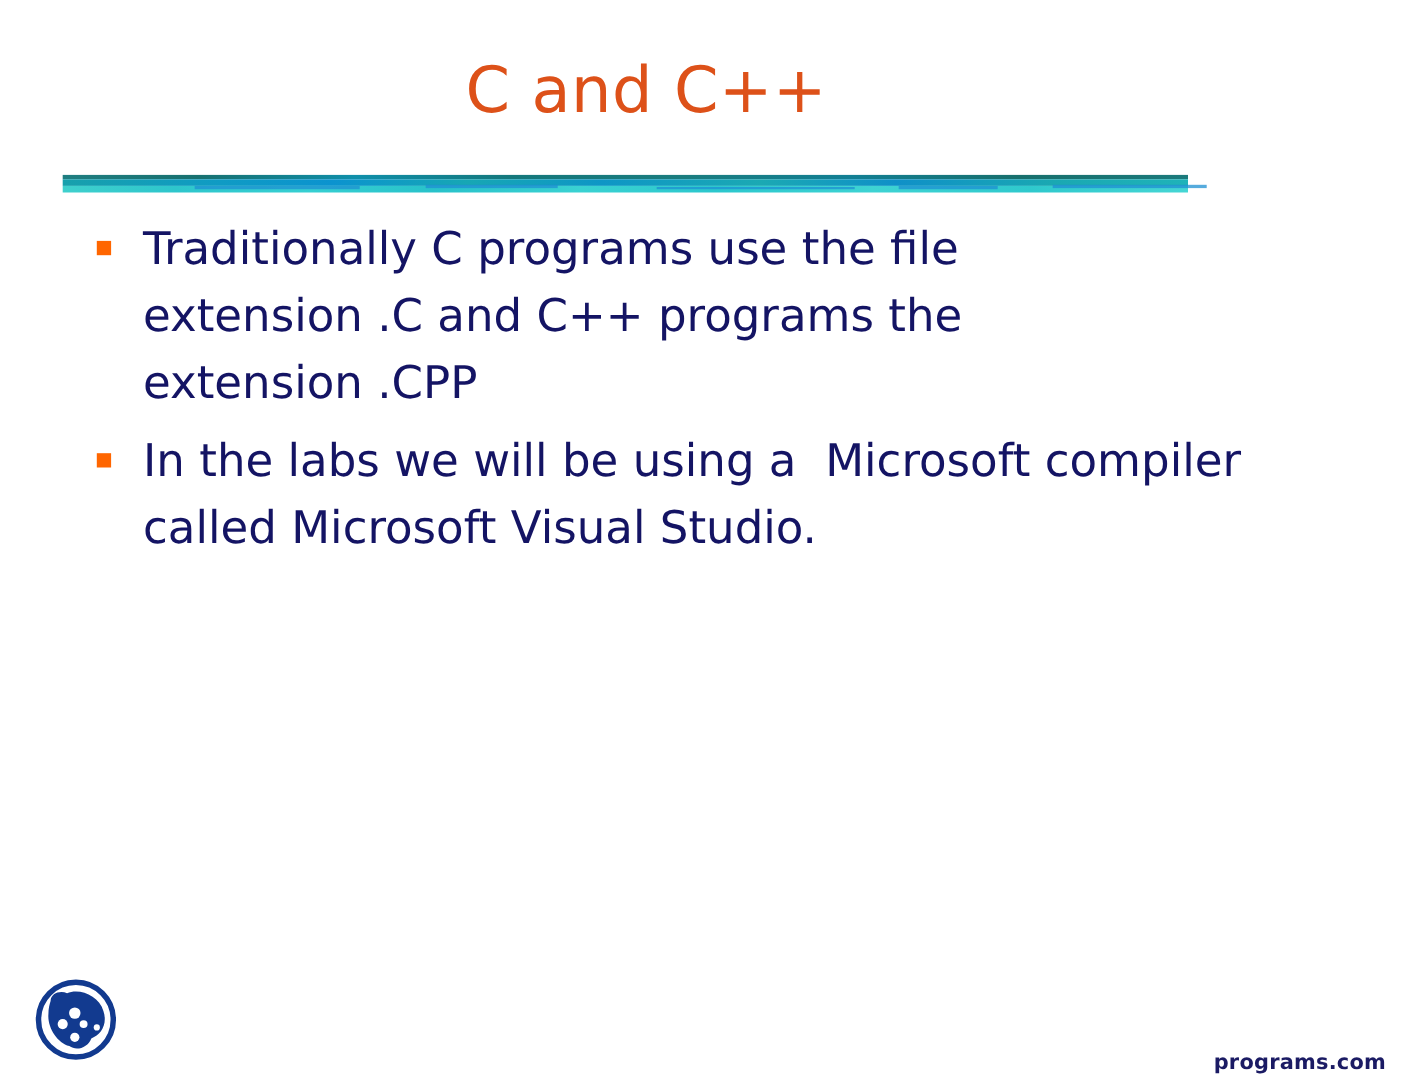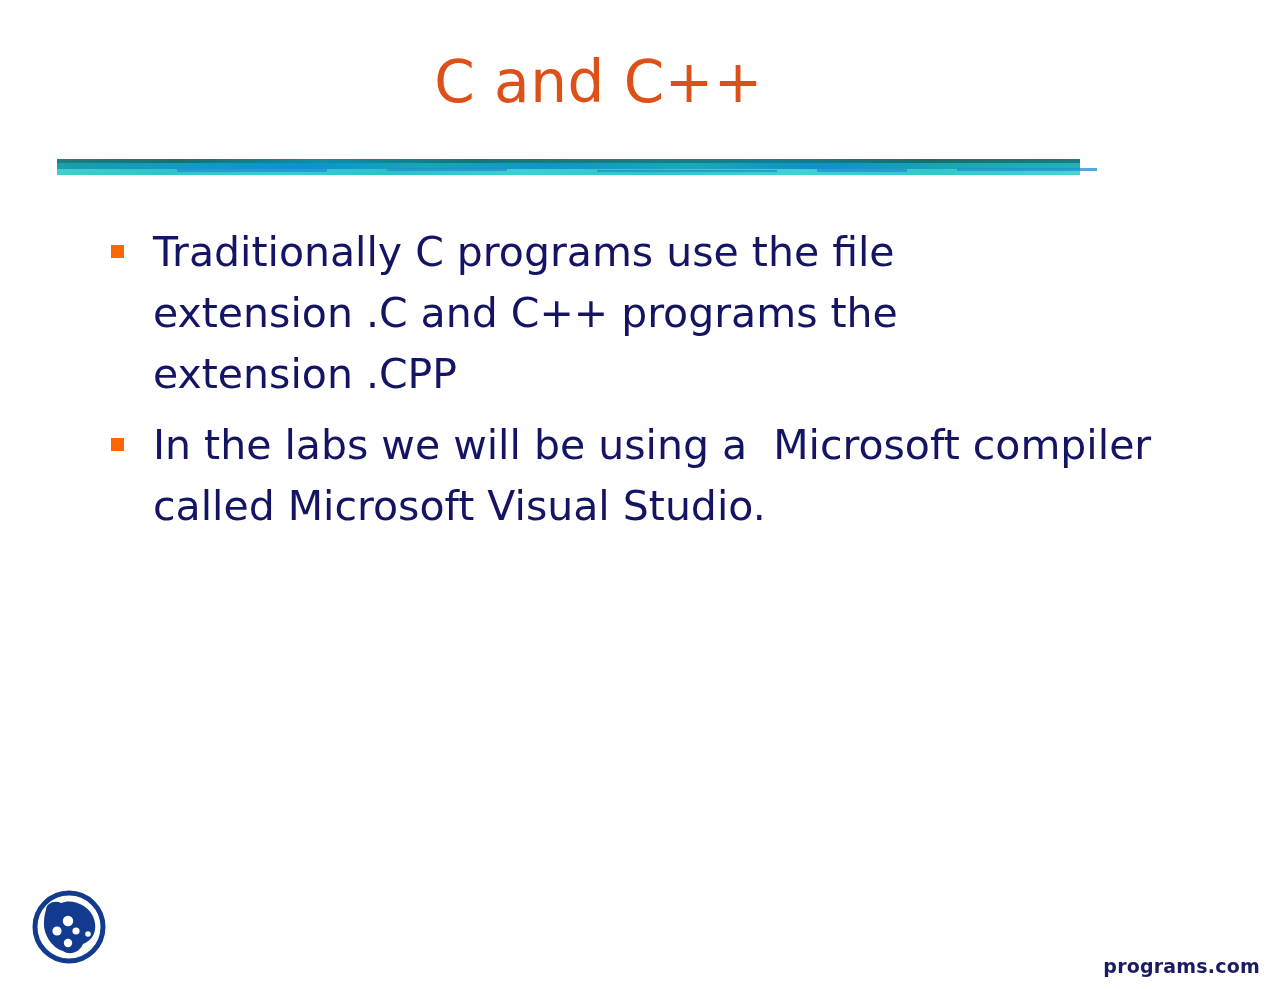--- a/index.html
+++ b/index.html
@@ -26,21 +26,20 @@
     top: 52px;
     width: 1175px;
     text-align: center;
     color: #DD5119;
     font-family: "DejaVu Sans", sans-serif;
     font-size: 58px;
     font-weight: 400;
     letter-spacing: 0.5px;
     line-height: 1.05;
     white-space: nowrap;
-    padding-left: 11px;
   }
 
   
   .divider {
     position: absolute;
     left: 57px;
     top: 159px;
     width: 1023px;
     height: 16px;
   }
@@ -76,24 +75,23 @@
   }
   .divider .streak {
     position: absolute;
     background: #1d8fd1;
     opacity: 0.75;
   }
 
   
   .body-list {
     position: absolute;
-    left: 111px;
+    left: 88px;
     top: 196px;
     width: 1080px;
-    margin-top: 26px;
   }
   .bullet-row {
     display: flex;
     align-items: flex-start;
     margin-bottom: 10px;
   }
   .bullet-marker {
     flex: 0 0 auto;
     width: 13px;
     height: 13px;

